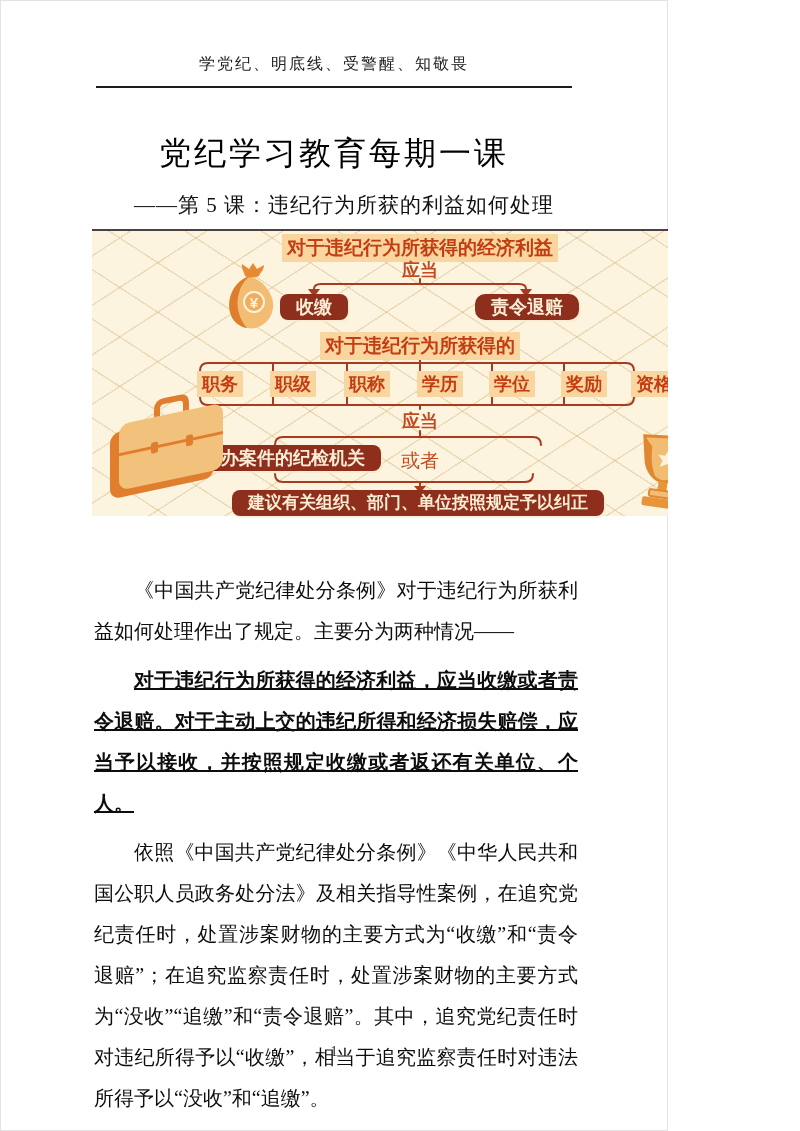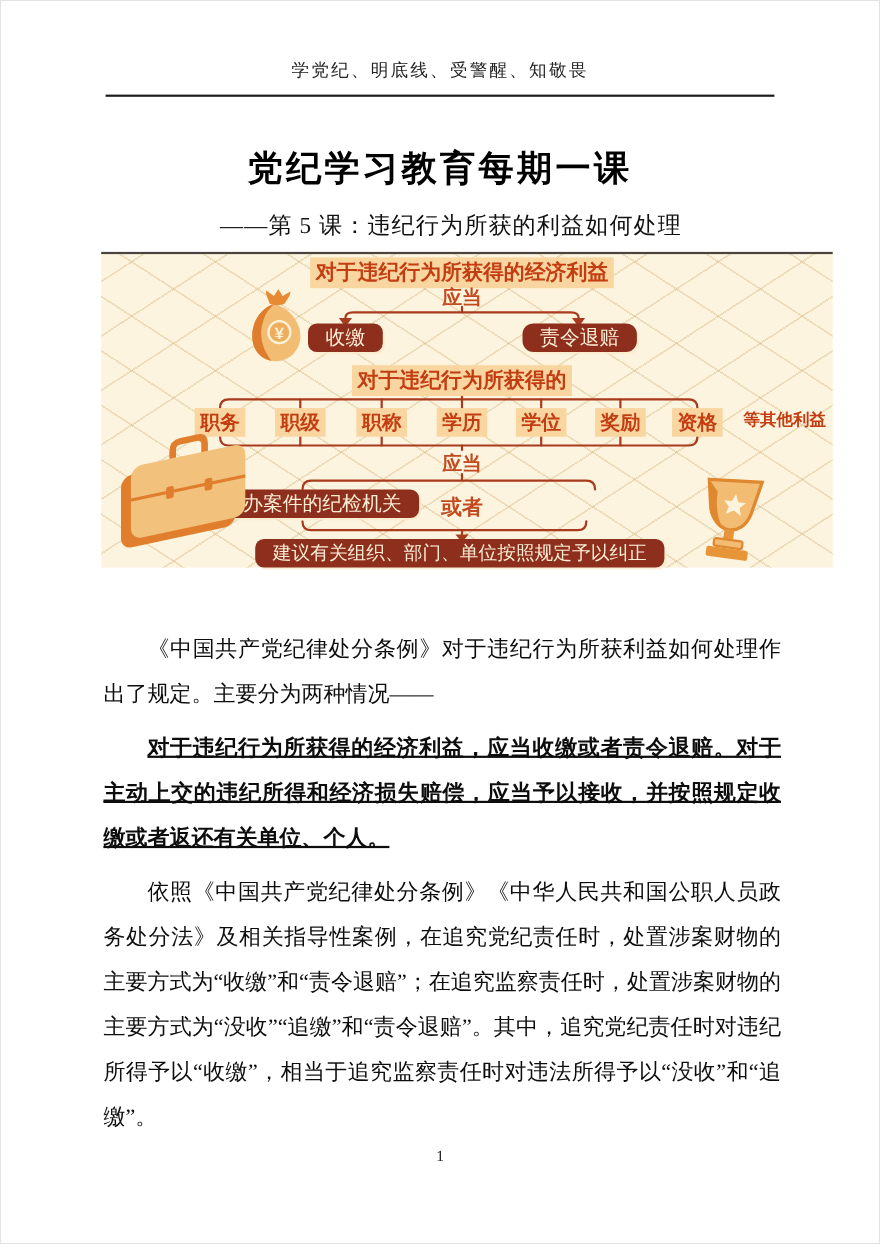--- a/index.html
+++ b/index.html
@@ -1,32 +1,32 @@
 <!DOCTYPE html>
 <html><head>
 <meta charset="utf-8">
 <style>
   * { margin:0; padding:0; box-sizing:border-box; }
   html,body { background:#ffffff; }
   .page {
-    position:relative; width:800px; height:1131px; background:#ffffff;
+    position:relative; width:668px; height:1131px; background:#ffffff;
     font-family:"Liberation Serif","DejaVu Serif",serif; color:#111;
     box-shadow: inset 0 0 0 1px #e3e3e3; overflow:hidden;
   }
   .header-motto {
     position:absolute; top:54px; left:0; width:100%; text-align:center;
     font-size:16px; letter-spacing:2px; color:#222;
   }
   .header-rule {
     position:absolute; top:86px; left:96px; right:96px; height:0;
     border-top:2px solid #1c1c1c;
   }
   .doc-title {
     position:absolute; top:132px; left:0; width:100%; text-align:center;
-    font-size:32px; font-weight:700; letter-spacing:3px; color:#000;
+    font-size:32px; font-weight:400; letter-spacing:3px; color:#000;
   }
   .doc-subtitle {
     position:absolute; top:191px; left:0; width:100%; text-align:center;
     font-size:21px; letter-spacing:1px; color:#111;padding-left:20px;
   }
   
   .infographic {
     position:absolute; left:92px; top:229px; width:665px; height:287px;
     background-color:#fcf4de;
     background-image:
@@ -39,31 +39,31 @@
   .cx { transform:translateX(-50%); }
   .hl { background:#f9d5a0; padding:1px 5px; }
   .ig-red { color:#c33d12; font-weight:700; }
   .ig-title1 { left:328px; top:3px; font-size:19px; }
   .ig-yingdang { color:#c34a1e; font-weight:700; font-size:18px; }
   .y1 { left:328px; top:27px; }
   .y2 { left:328px; top:178px; }
   .ig-title2 { left:328px; top:101px; font-size:19px; }
   .ig-lines { position:absolute; left:0; top:0; }
   .ig-box {
-    background:#8e2e1d; color:#fbeed4; font-weight:400; font-size:18px;
+    background:#8e2e1d; color:#fbeed4; font-weight:700; font-size:18px;
     border-radius:8px; padding:2px 16px; line-height:22px;
     box-shadow:2px 2px 0 rgba(250,235,205,0.75);
   }
   .b-shoujiao { left:222px; top:63px; }
   .b-zeling  { left:435px; top:63px;border-radius:10px; }
-  .ig-item { font-size:18px; top:140px; }
+  .ig-item { font-size:18px; top:140px;margin-left:20px; }
   .ig-suffix { left:584px; top:141px; font-size:15px; color:#c33d12; font-weight:700; }
   .b-left  { left:183px; top:214px; }
   .b-right { left:449px; top:214px; }
-  .ig-huozhe { left:328px; top:217px; color:#c34a1e; font-weight:700; font-size:19px; }
+  .ig-huozhe { left:328px; top:217px; color:#c34a1e; font-weight:400; font-size:19px; }
   .b-final { left:326px; top:259px; font-size:17px; }
   .ig-icon { position:absolute; }
   .icon-moneybag { left:130px; top:30px; }
   .icon-briefcase { left:2px; top:156px; }
   .icon-trophy { left:534px; top:196px; }
   
   .body-text { position:absolute; left:94px; right:90px; top:570px; }
   .body-text p {
     font-size:20px; line-height:41px; text-indent:2em; text-align:justify;
     margin-bottom:8px; color:#0d0d0d;

